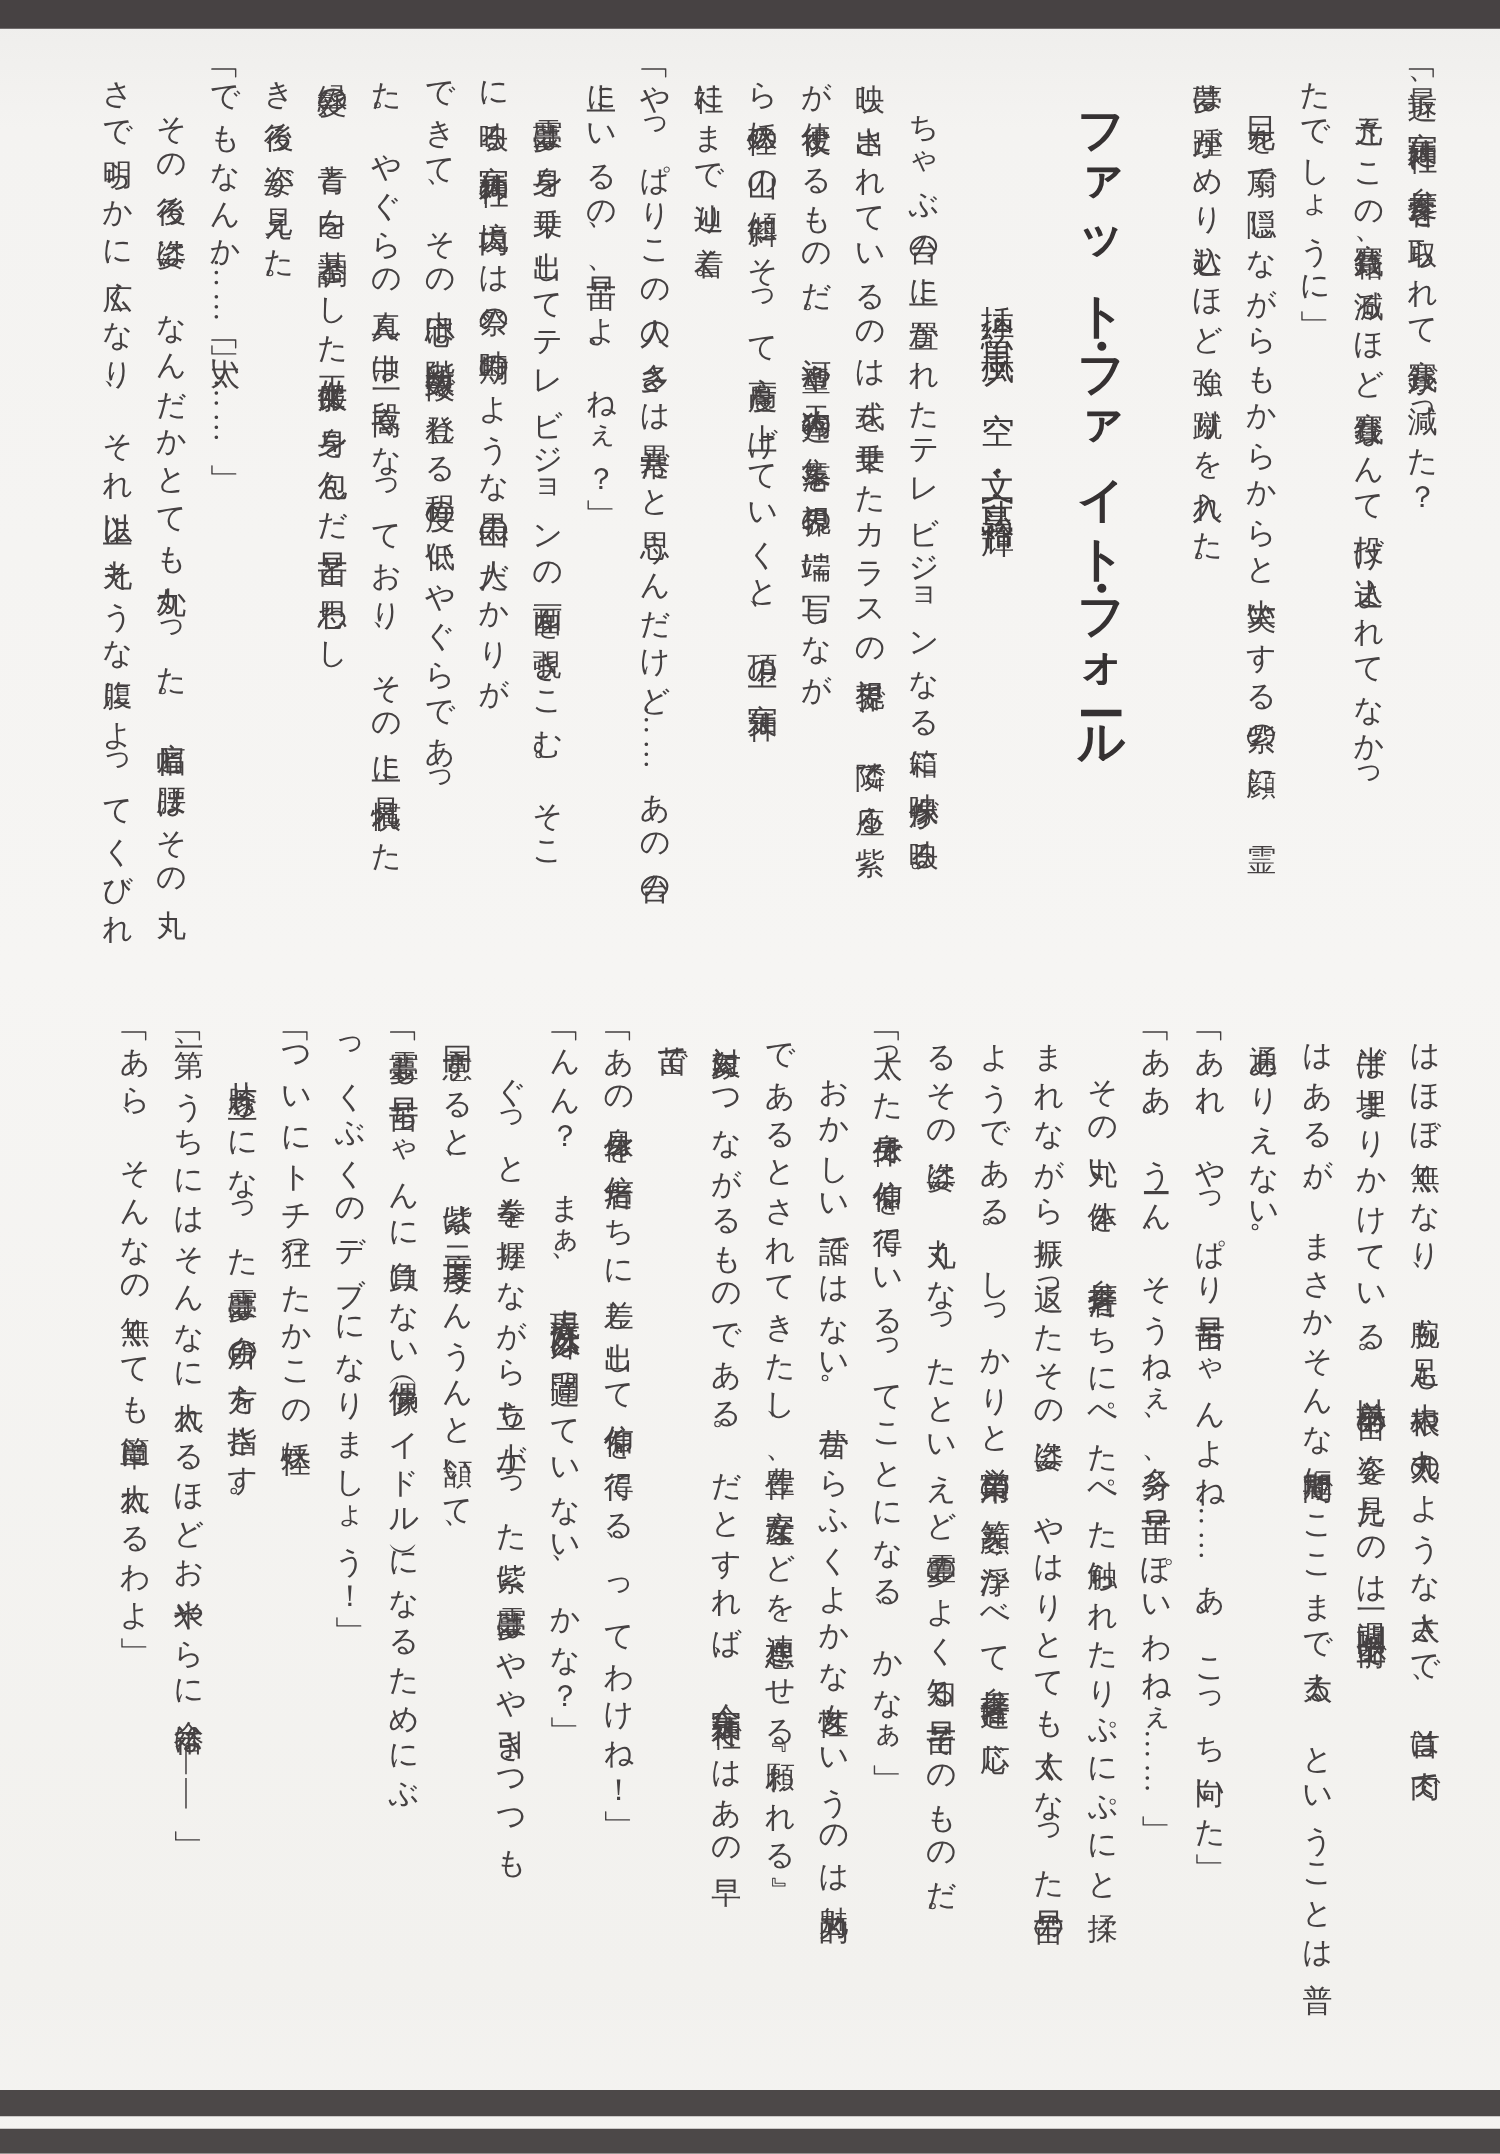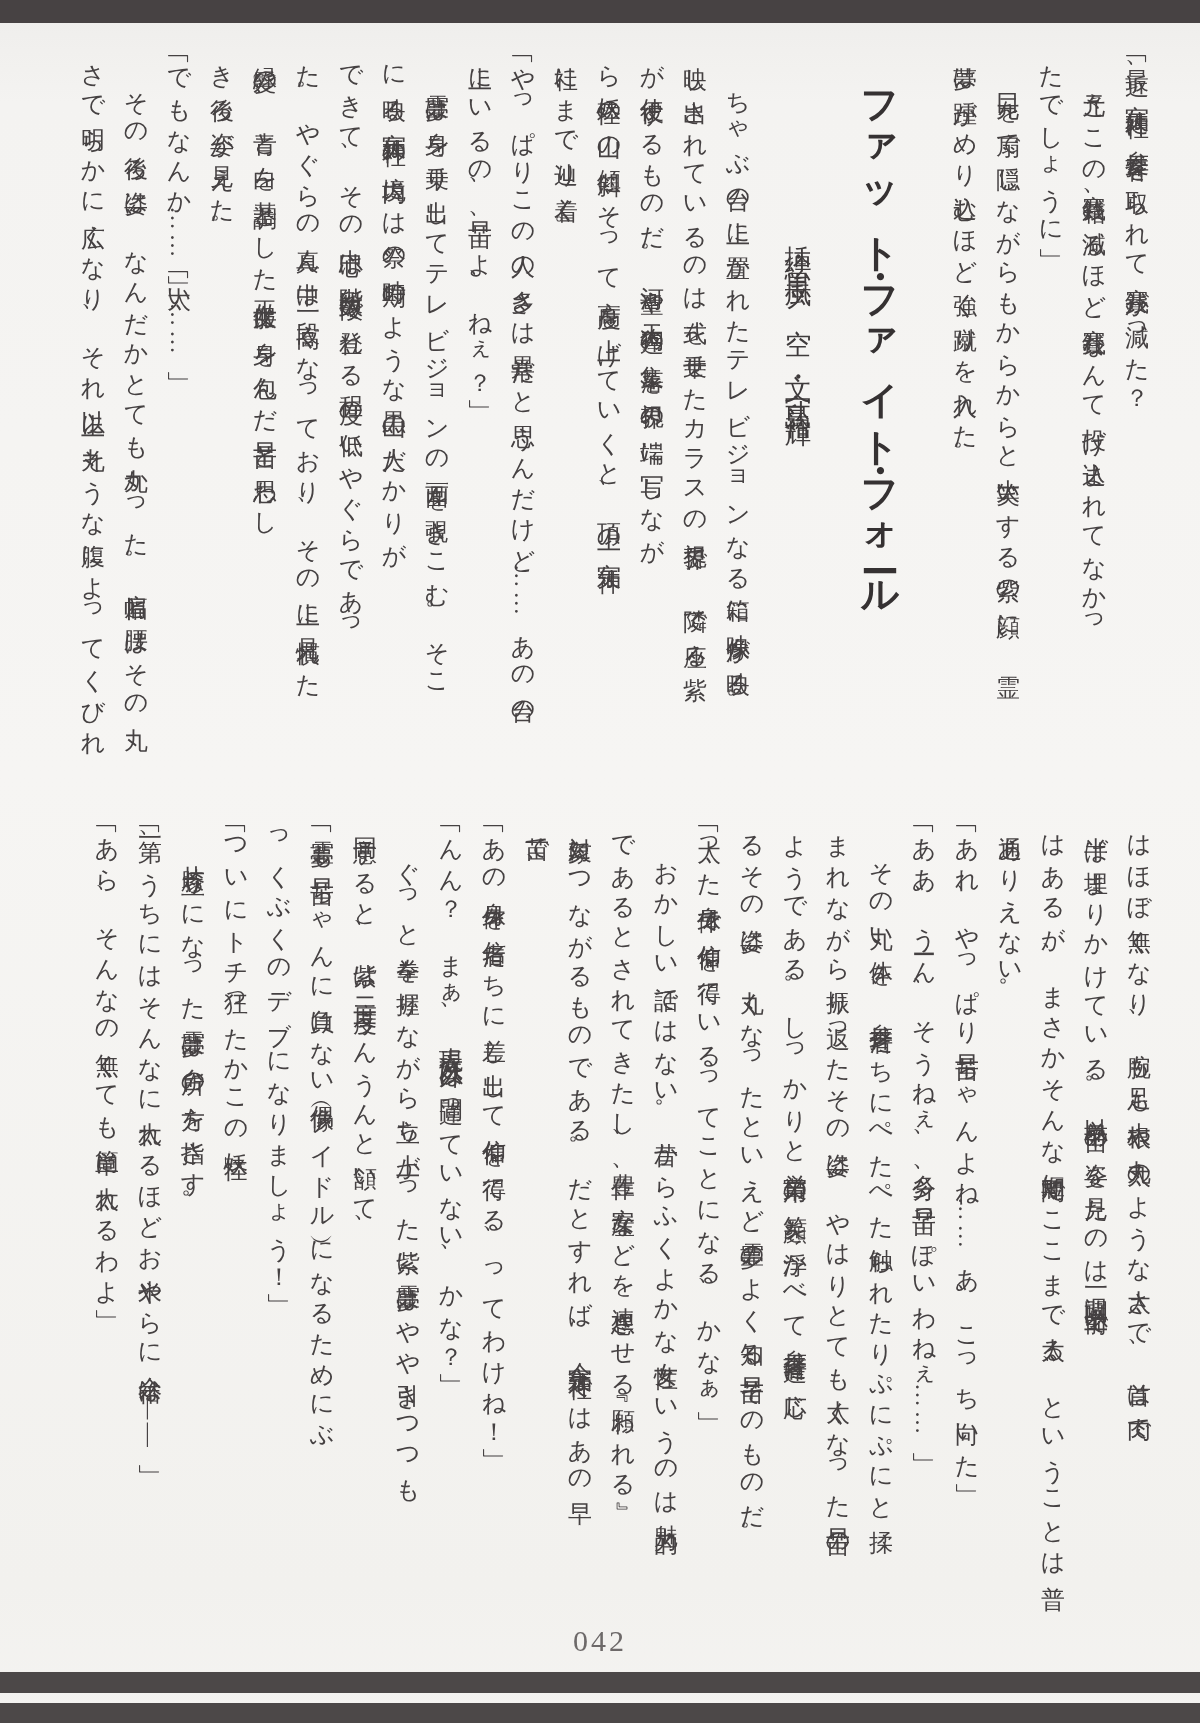--- a/index.html
+++ b/index.html
@@ -101,18 +101,17 @@
       <div class="col ind">ぐっと拳を握りながら立ち上がった紫に霊夢はやや引きつつも</div>
       <div class="col">同意すると、紫は二度三度うんうんと頷いて、</div>
       <div class="col">「霊夢も早苗ちゃんに負けない偶像（アイドル）になるためにぶ</div>
       <div class="col">っくぶくのデブになりましょう！」</div>
       <div class="col">「ついにトチ狂ったかこの妖怪」</div>
       <div class="col ind">片膝立ちになった霊夢は台所の方を指さす。</div>
       <div class="col">「第一、うちにはそんなに太れるほどお米やらに余裕は――」</div>
       <div class="col">「あら、そんなの無くても簡単に太れるわよ」</div>
     </div>
 
-  <div class="page-number">042</div>
 
   <div class="bar-footer-1"></div>
   <div class="bar-footer-2"></div>
 
 </div>
 
 </body></html>

